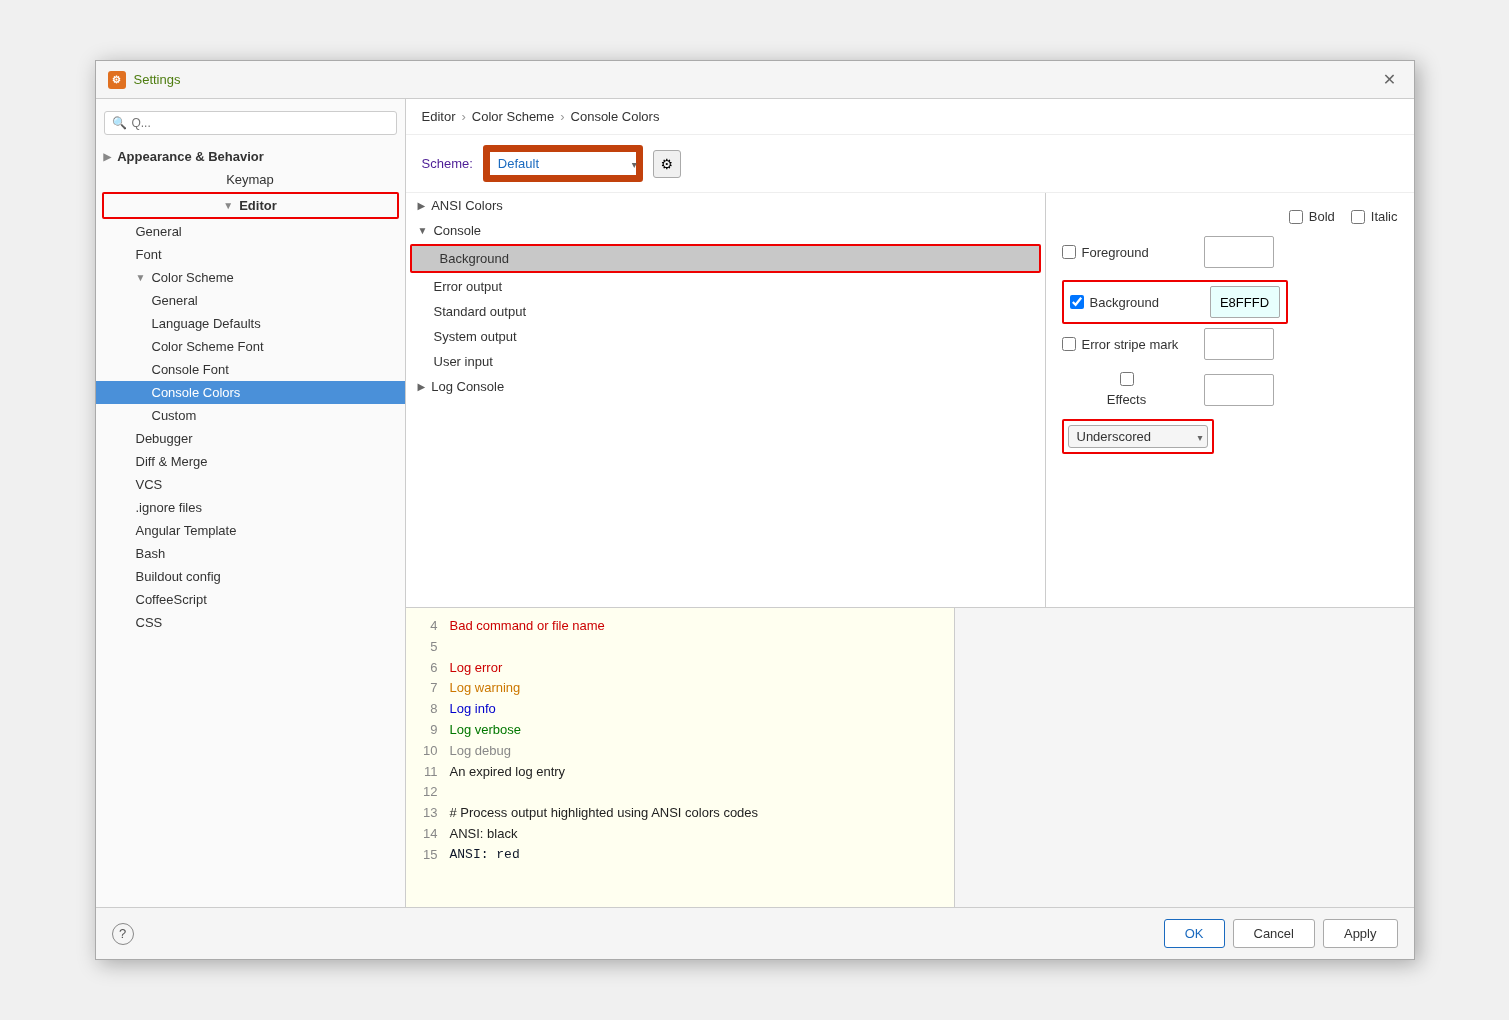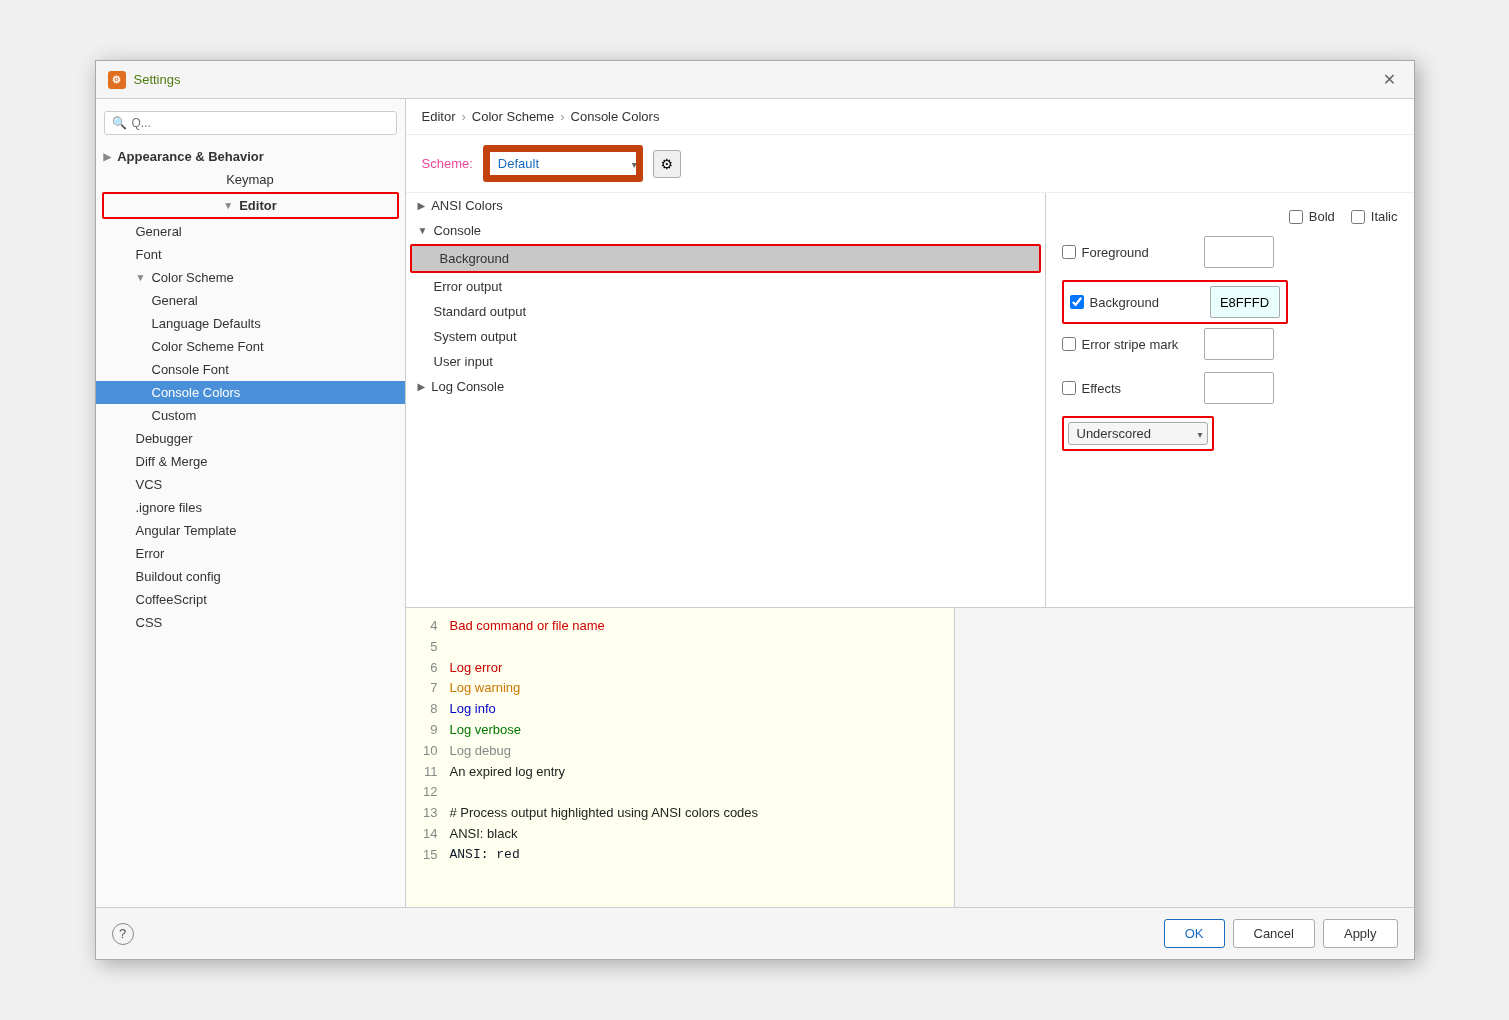--- a/index.html
+++ b/index.html
@@ -97,21 +97,21 @@
       gap: 6px;
     }
     .breadcrumb-arrow { color: #999; }
     .scheme-row {
       padding: 10px 16px;
       display: flex;
       align-items: center;
       gap: 10px;
       border-bottom: 1px solid #eee;
     }
-    .scheme-label { font-size: 13px; color: #ec4899; }
+    .scheme-label { font-size: 13px; color: #4c1d95; }
     .scheme-select {
       border: 7px solid #c2410c;
       border-radius: 3px;
       padding: 4px 24px 4px 8px;
       font-size: 13px;
       color: #1a6abf;
       background: white;
       cursor: pointer;
       position: relative;
       min-width: 160px;
@@ -367,21 +367,21 @@
       <div class="sidebar-item level2">
         <span>VCS</span>
       </div>
       <div class="sidebar-item level2">
         <span>.ignore files</span>
       </div>
       <div class="sidebar-item level2">
         <span>Angular Template</span>
       </div>
       <div class="sidebar-item level2">
-        <span>Error</span>
+        <span>Bash</span>
       </div>
       <div class="sidebar-item level2">
         <span>Buildout config</span>
       </div>
       <div class="sidebar-item level2">
         <span>CoffeeScript</span>
       </div>
       <div class="sidebar-item level2">
         <span>CSS</span>
       </div>
@@ -481,21 +481,21 @@
 
           <div class="props-row" style="margin-top:4px;">
             <label class="prop-checkbox" style="min-width:130px;">
               <input type="checkbox" style="">
               <span>Error stripe mark</span>
             </label>
             <div class="color-box"></div>
           </div>
 
           <div class="props-row">
-            <label class="prop-checkbox" style="min-width:130px;">
+            <label class="prop-checkbox" style="min-width:130px;flex-direction:column;">
               <input type="checkbox" style="">
               <span>Effects</span>
             </label>
             <div class="color-box"></div>
           </div>
 
           <div style="border: 2px solid #e00; padding: 4px; border-radius: 2px; width: fit-content;">
             <div class="effects-select-wrapper">
               <select class="effects-select">
                 <option>Underscored</option>

